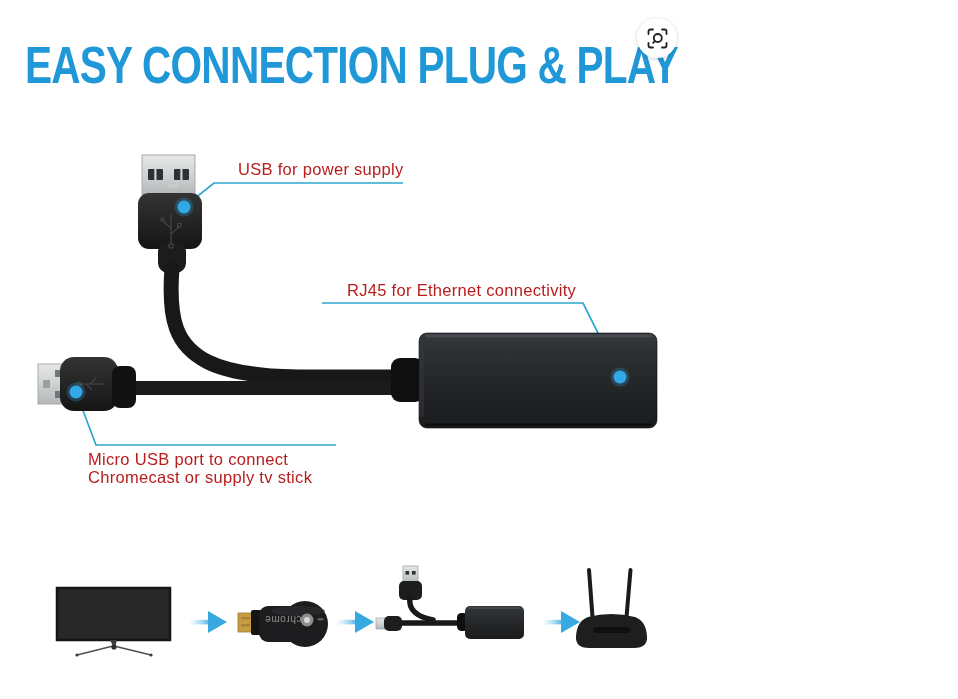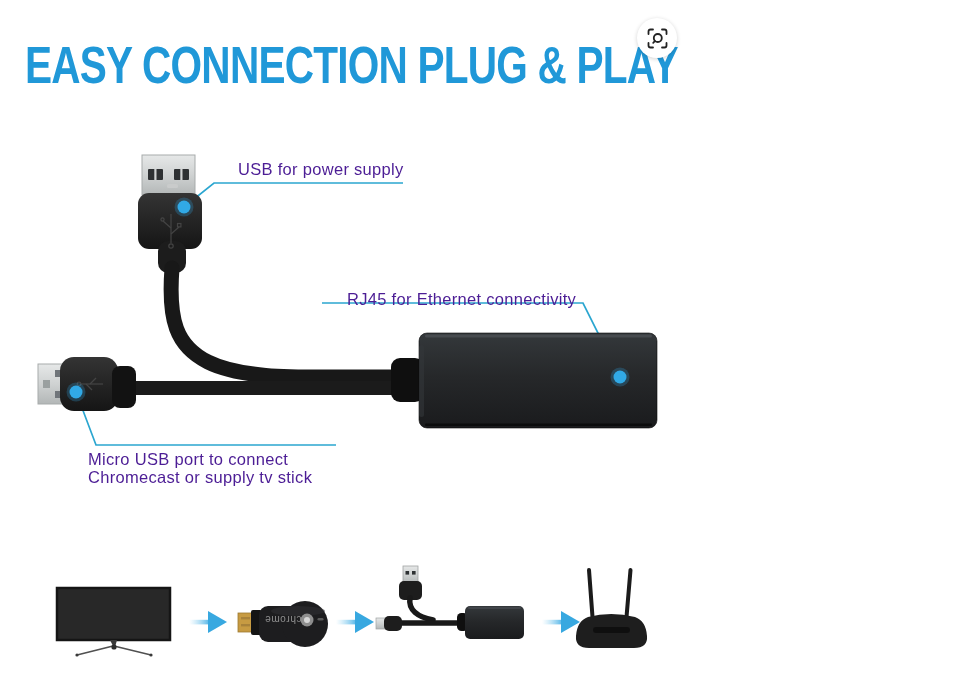--- a/index.html
+++ b/index.html
@@ -14,24 +14,24 @@
     color:#2098d8;transform:scaleX(0.78);transform-origin:left top;
     z-index:1;
   }
   .zoom-btn{
     position:absolute;left:637px;top:18px;width:40px;height:40px;border-radius:50%;
     background:#ffffff;border:none;box-shadow:0 1px 4px rgba(0,0,0,0.18);
     display:flex;align-items:center;justify-content:center;cursor:pointer;z-index:3;padding:0;
   }
   .art{position:absolute;left:0;top:0;z-index:2;}
   .callout-label{
-    position:absolute;color:#4c1d95;font-size:16.5px;letter-spacing:0.3px;z-index:4;white-space:nowrap;
+    position:absolute;color:#b91c1c;font-size:16.5px;letter-spacing:0.3px;z-index:4;white-space:nowrap;
   }
   .usb-label{left:238px;top:160px;}
-  .rj45-label{left:347px;top:290px;}
+  .rj45-label{left:347px;top:281px;}
   .micro-label{left:88px;top:451px;width:260px;line-height:17.5px;white-space:normal;}
 </style>
 </head>
 <body>
 
 <div class="stage">
 
   <div class="title">EASY CONNECTION PLUG &amp; PLAY</div>
 
   <button class="zoom-btn">

